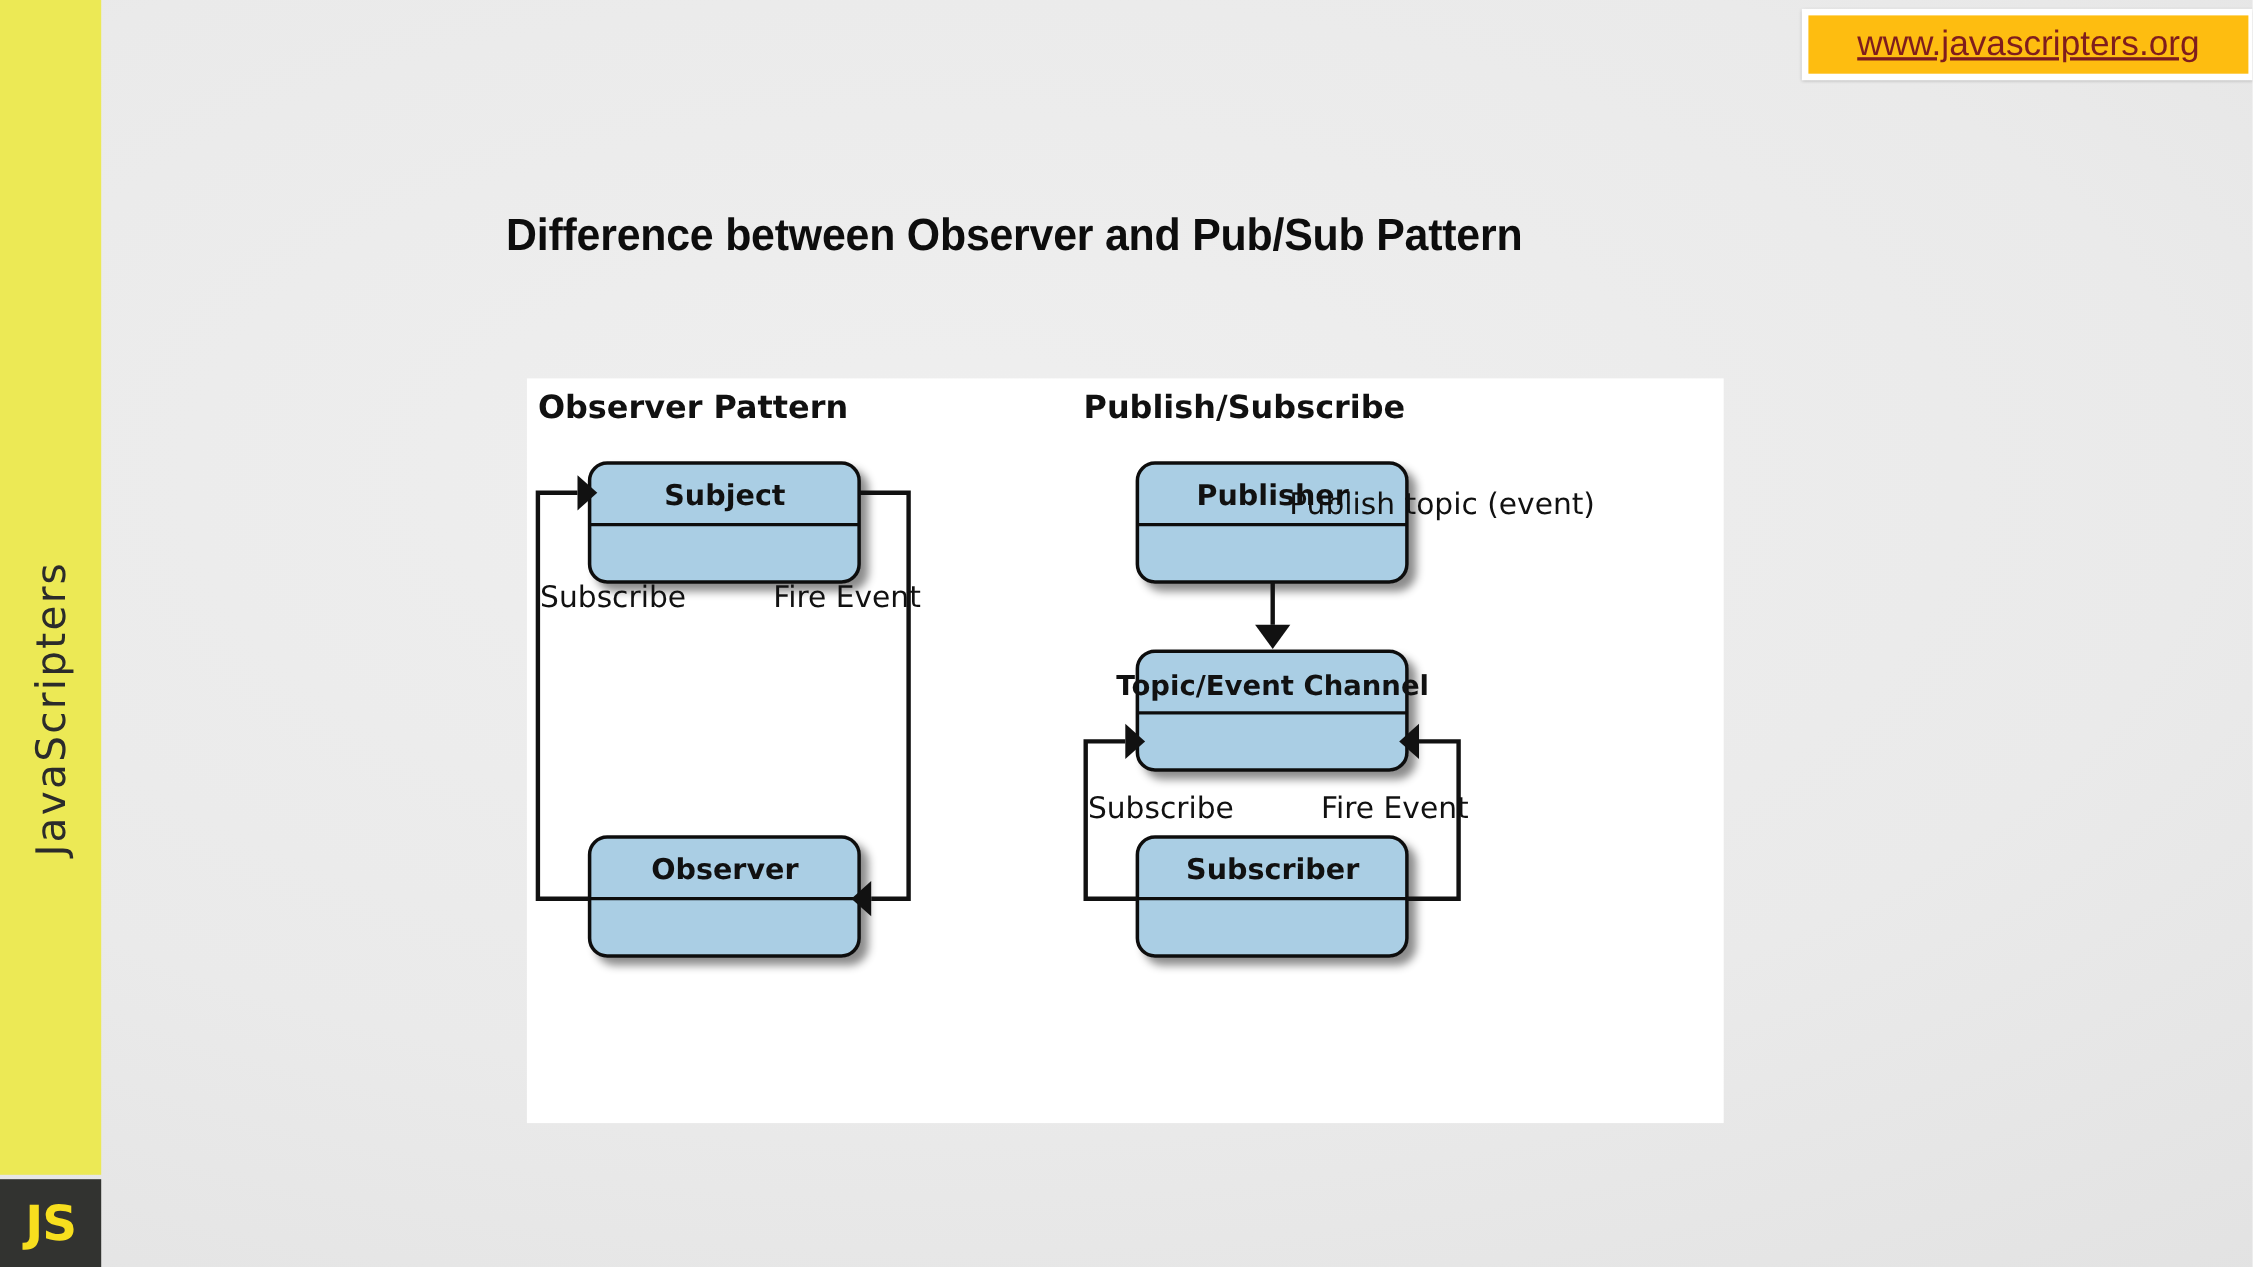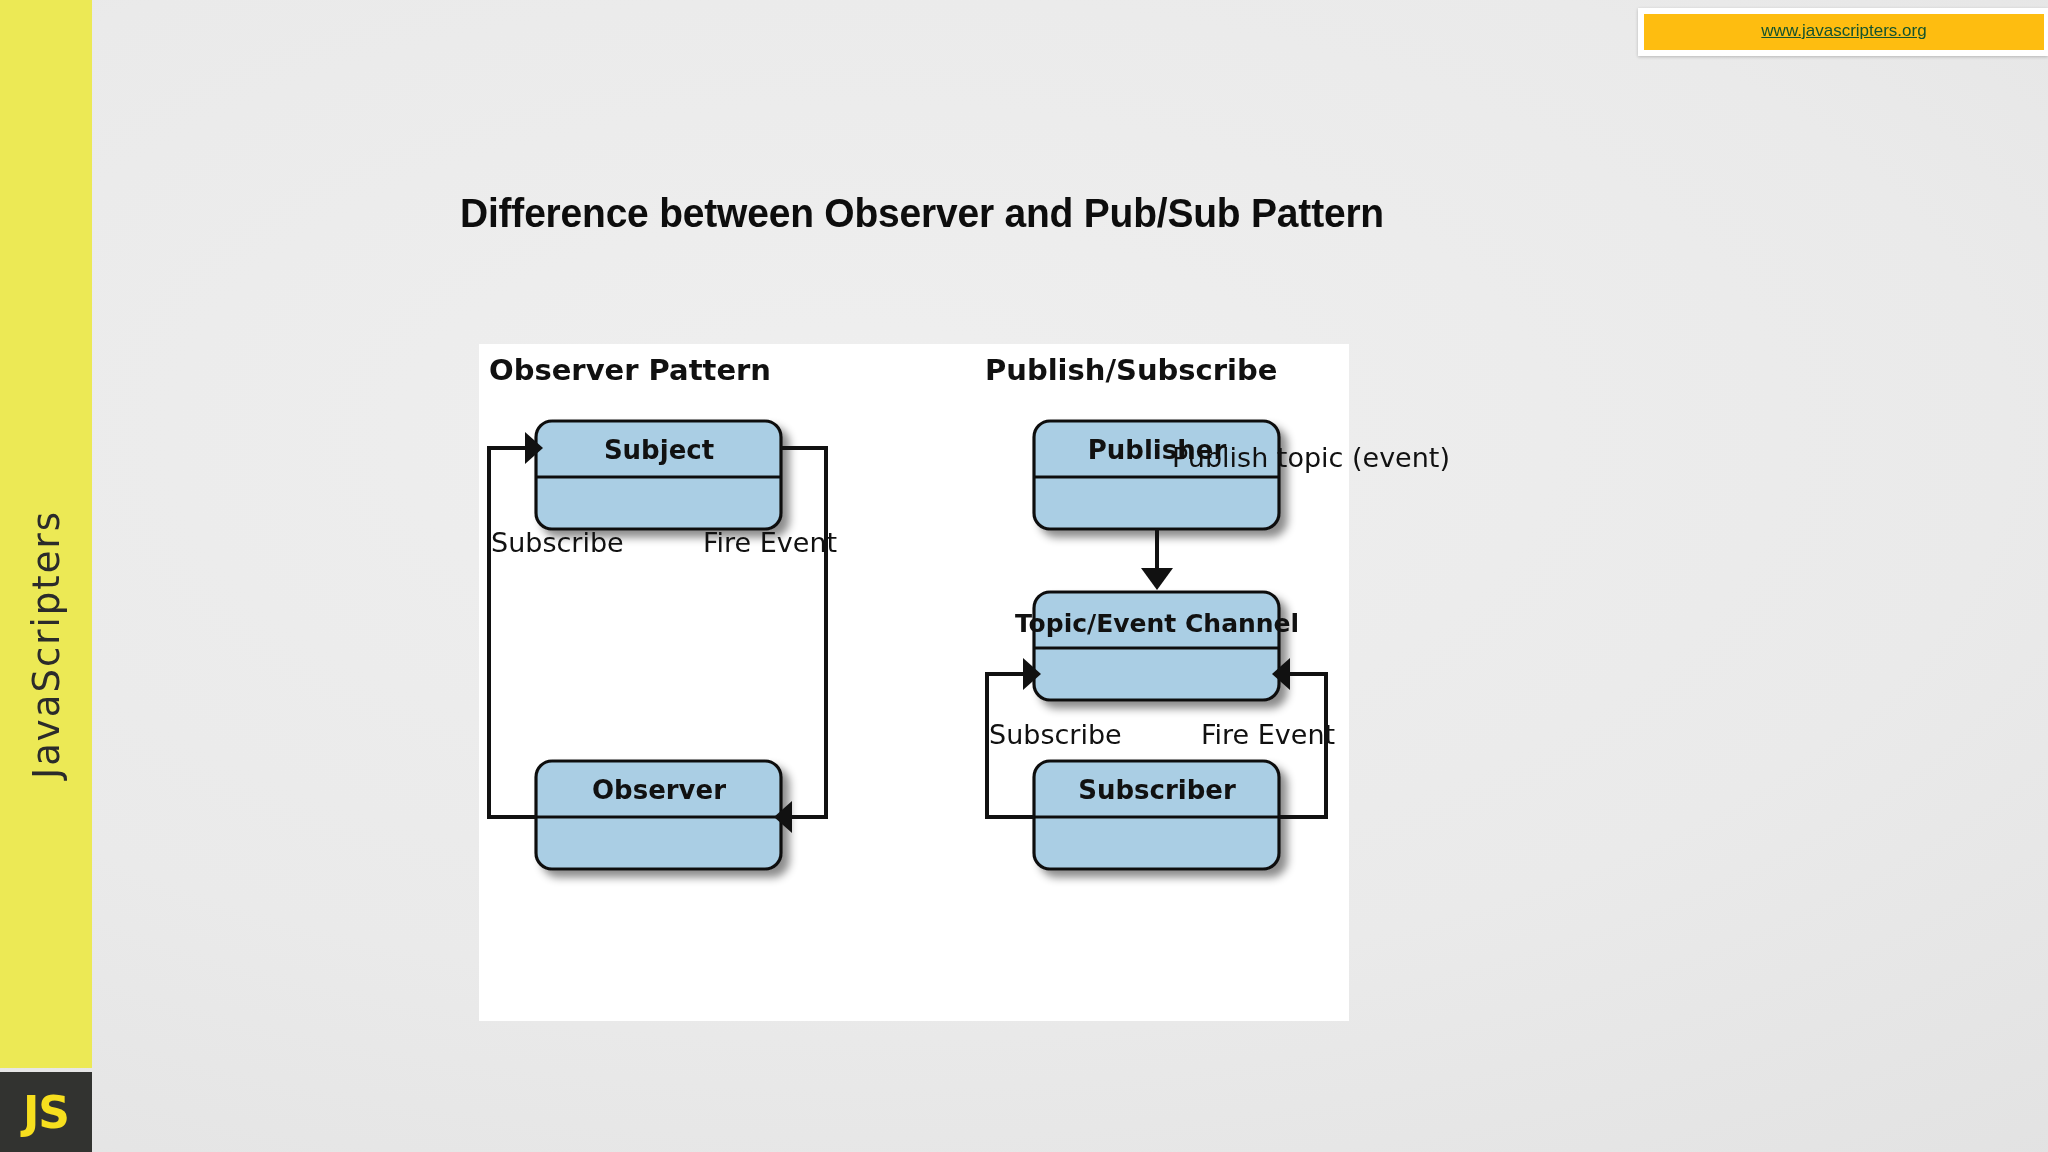--- a/index.html
+++ b/index.html
@@ -62,22 +62,22 @@
     box-shadow: 0 1px 3px rgba(0,0,0,0.22);
   }
   #url-badge-inner {
     background: #febd10;
     padding: 7px 34px 9px 34px;
     min-width: 400px;
     text-align: center;
   }
   #url-badge-inner a, #url-badge-inner span.link {
     font-family: "Liberation Sans", sans-serif;
-    font-size: 17px;
-    color: #14532d;
+    font-size: 32px;
+    color: #7f1d1d;
     text-decoration: underline;
     white-space: nowrap;
   }
 
   
   #page-title {
     position: absolute;
     left: 460px; top: 190px;
     font-family: "Liberation Sans", sans-serif;
     font-weight: bold;
@@ -86,21 +86,21 @@
     letter-spacing: -0.2px;
     white-space: nowrap;
     transform: scaleX(0.95);
     transform-origin: left center;
   }
 
   
   #diagram-panel {
     position: absolute;
     left: 479px; top: 344px;
-    width: 870px; height: 677px;
+    width: 1088px; height: 677px;
     background: #ffffff;
   }
   #diagram-svg { display: block; width: 1090px; height: 677px; }
 
   .dgm-heading {
     font-family: "DejaVu Sans", sans-serif;
     font-weight: bold;
     font-size: 29px;
     fill: #111111;
   }

